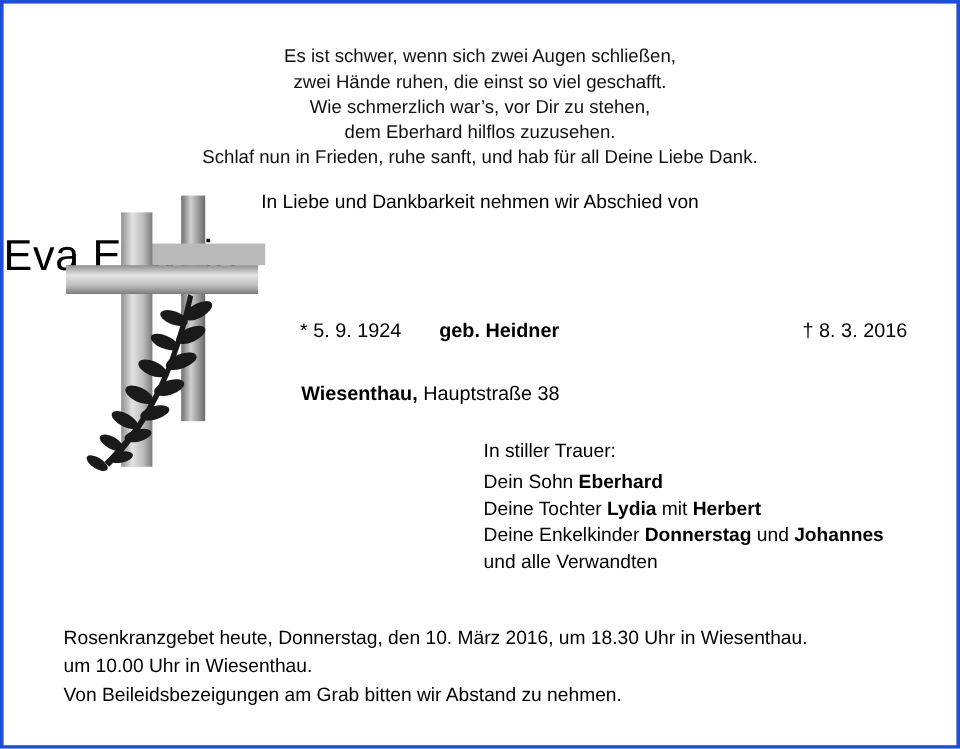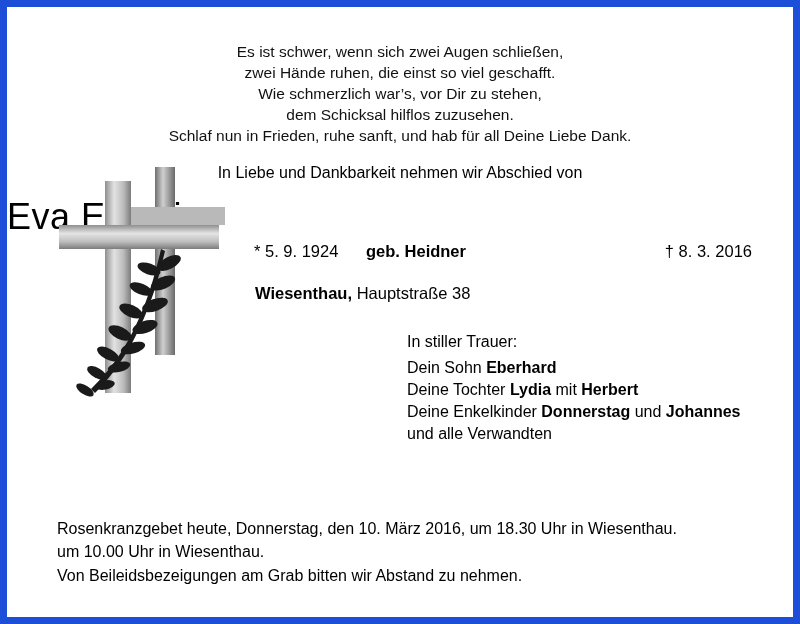--- a/index.html
+++ b/index.html
@@ -11,21 +11,21 @@
     width: 800px;
     height: 624px;
     font-family: "Liberation Sans", sans-serif;
     color: #000000;
     overflow: hidden;
   }
   .notice {
     box-sizing: border-box;
     width: 800px;
     height: 624px;
-    border: 7px solid #1d4ed8;
+    border: 3px solid #1d4ed8;
     background: #ffffff;
     position: relative;
   }
   .inner {
     position: relative;
     width: 100%;
     height: 100%;
     box-sizing: border-box;
     padding: 0;
   }
@@ -52,21 +52,21 @@
     text-align: left;
     font-size: 36px;
     margin-top: 14px;
     letter-spacing: 0.5px;
     font-weight: 400;
   }
 
   
   .dates {
     position: relative;
-    margin-top: 4px;
+    margin-top: 33px;
     height: 22px;
     font-size: 16.5px;
   }
   .dates .birth {
     position: absolute;
     left: 247px;
     top: 0;
   }
   .dates .maiden {
     position: absolute;
@@ -78,21 +78,21 @@
     padding-left: 32px;
   }
   .dates .death {
     position: absolute;
     right: 41px;
     top: 0;
   }
 
   
   .place {
-    margin-top: 20px;
+    margin-top: 30px;
     margin-left: 248px;
     font-size: 16.5px;
   }
   .place b { font-weight: bold; }
 
   
   .mourners {
     margin-top: 28px;
     margin-left: 400px;
     font-size: 16px;
@@ -172,21 +172,21 @@
             <ellipse cx="40" cy="235" rx="10" ry="4.5" transform="rotate(32 40 235)"></ellipse>
           </g>
         </g>
       </svg>
     </div>
 
     <div class="poem">
       <div>Es ist schwer, wenn sich zwei Augen schließen,</div>
       <div>zwei Hände ruhen, die einst so viel geschafft.</div>
       <div>Wie schmerzlich war’s, vor Dir zu stehen,</div>
-      <div>dem Schicksal hilflos zuzusehen.</div>
+      <div>dem Eberhard hilflos zuzusehen.</div>
       <div>Schlaf nun in Frieden, ruhe sanft, und hab für all Deine Liebe Dank.</div>
     </div>
 
     <div class="intro">In Liebe und Dankbarkeit nehmen wir Abschied von</div>
 
     <div class="name">Eva Erlwein</div>
 
     <div class="dates">
       <span class="birth">* 5. 9. 1924</span>
       <span class="maiden">geb. Heidner</span>

